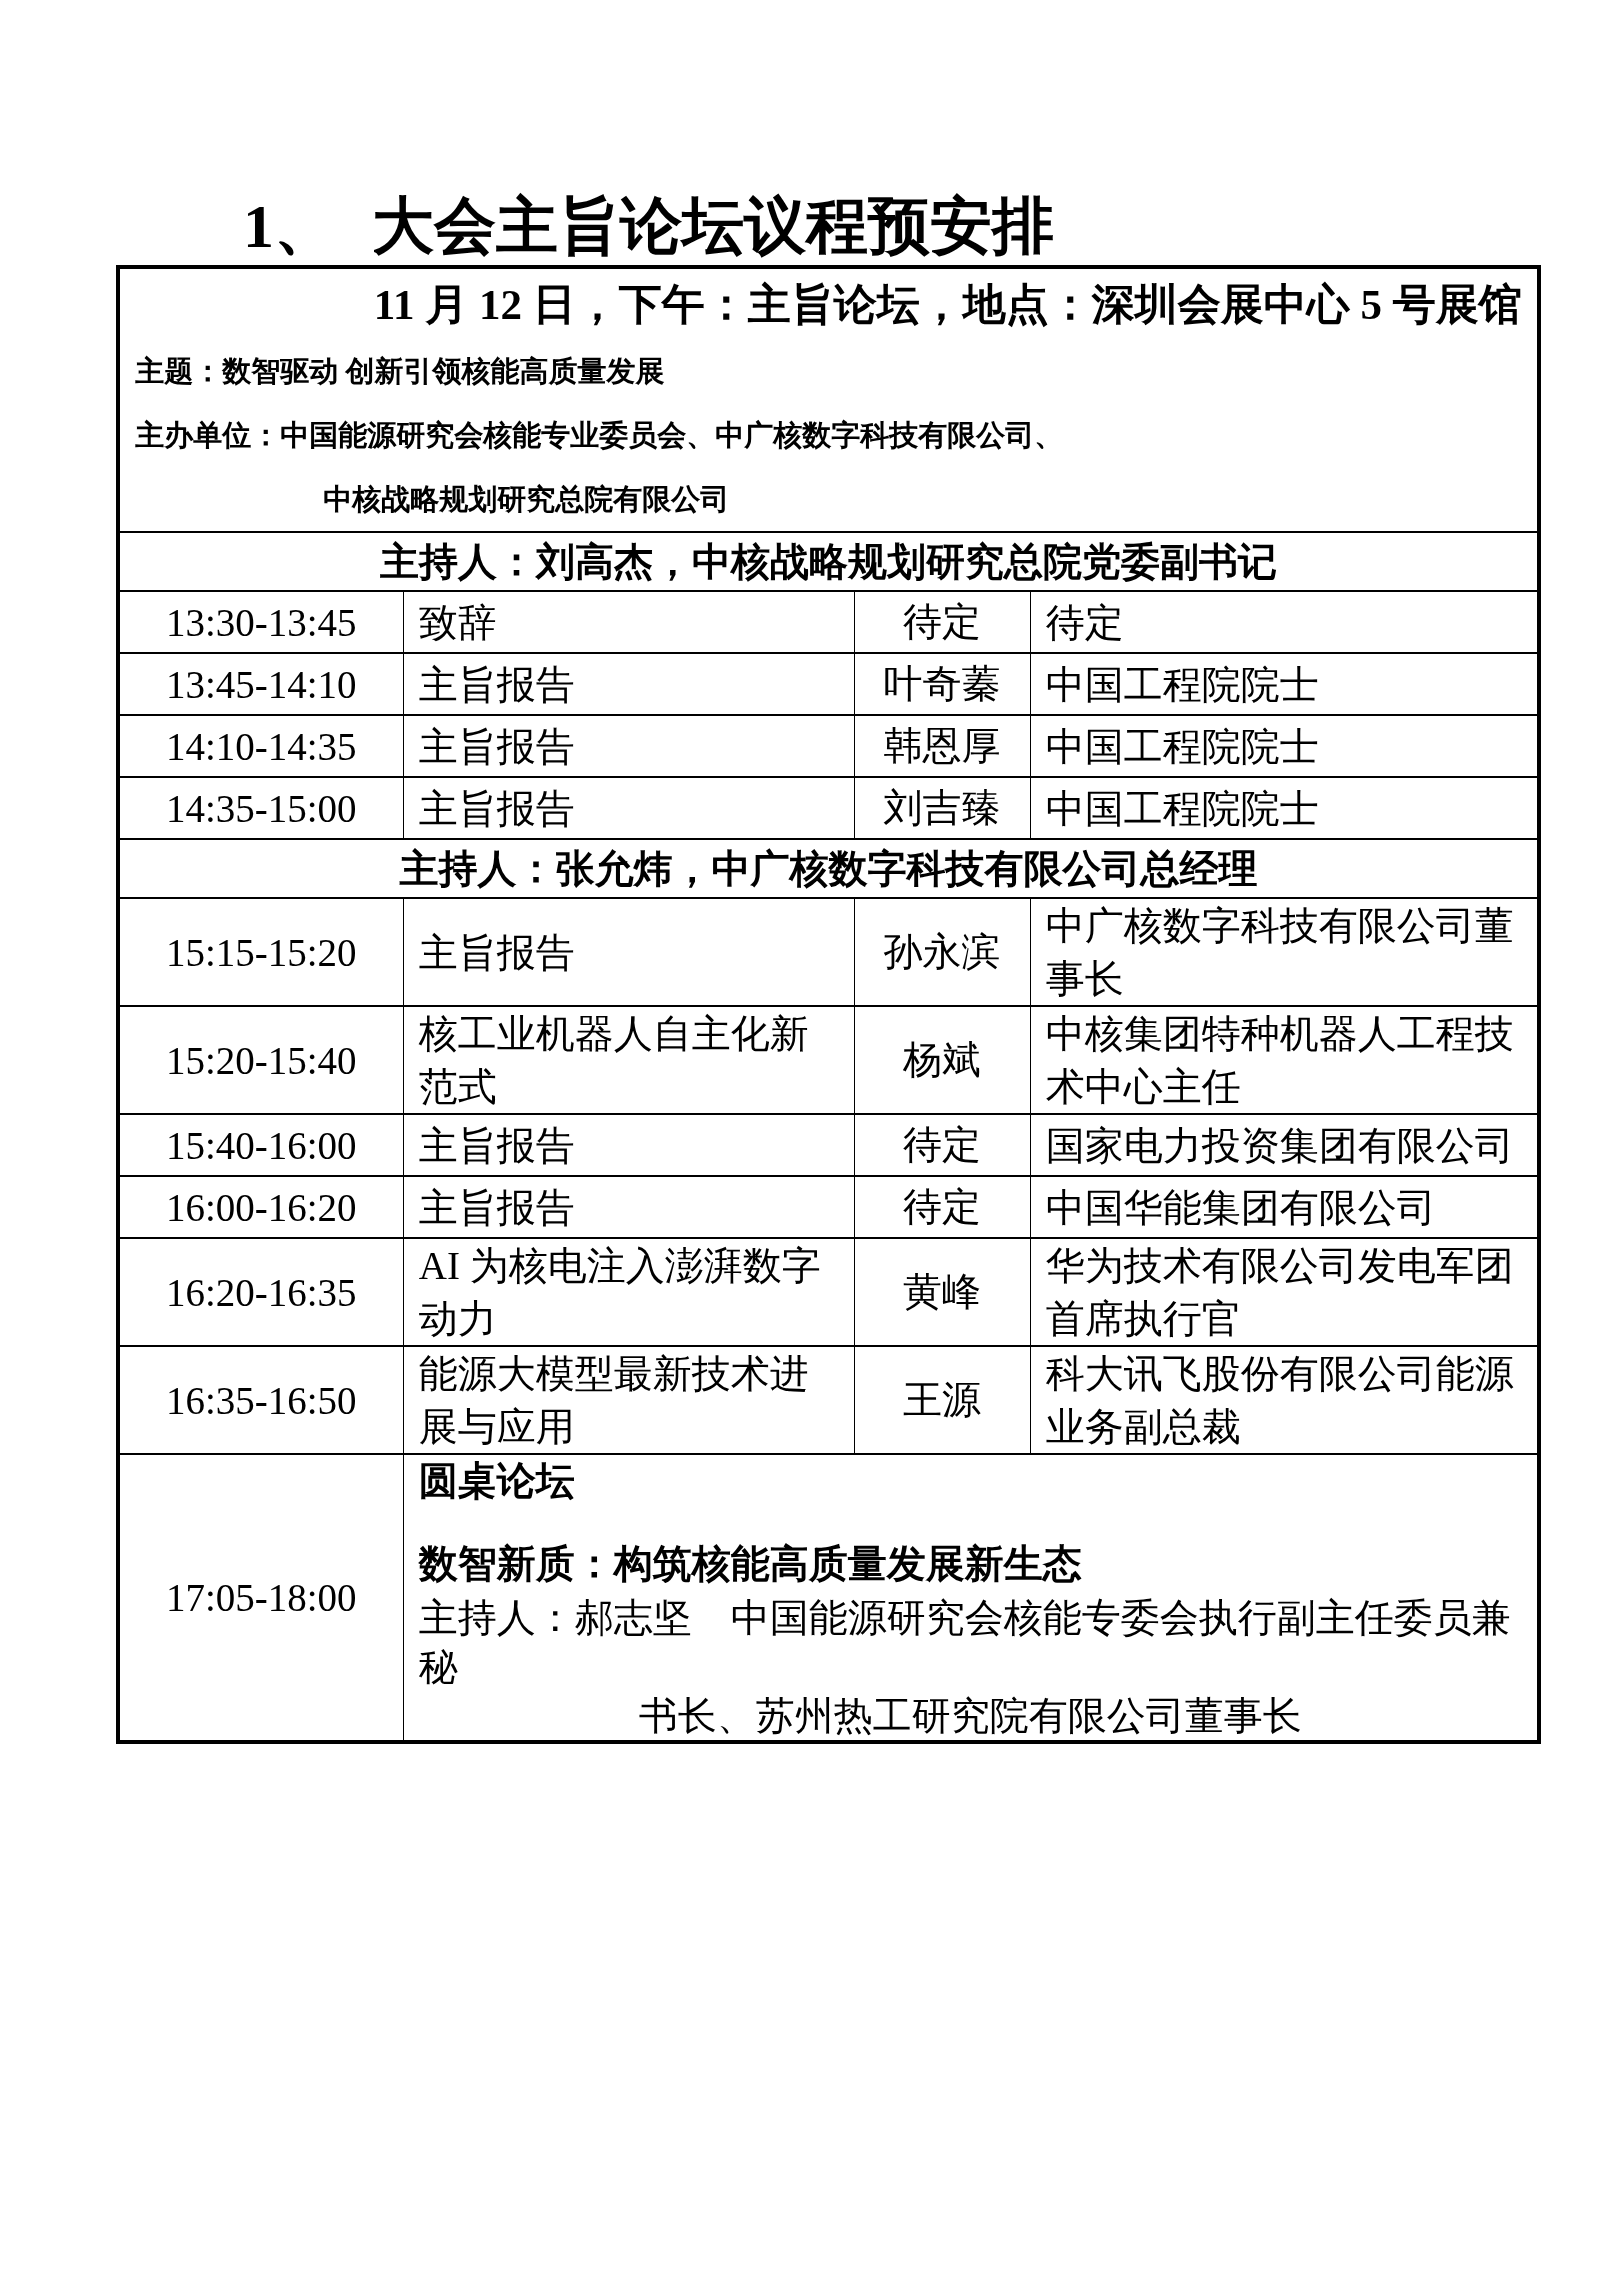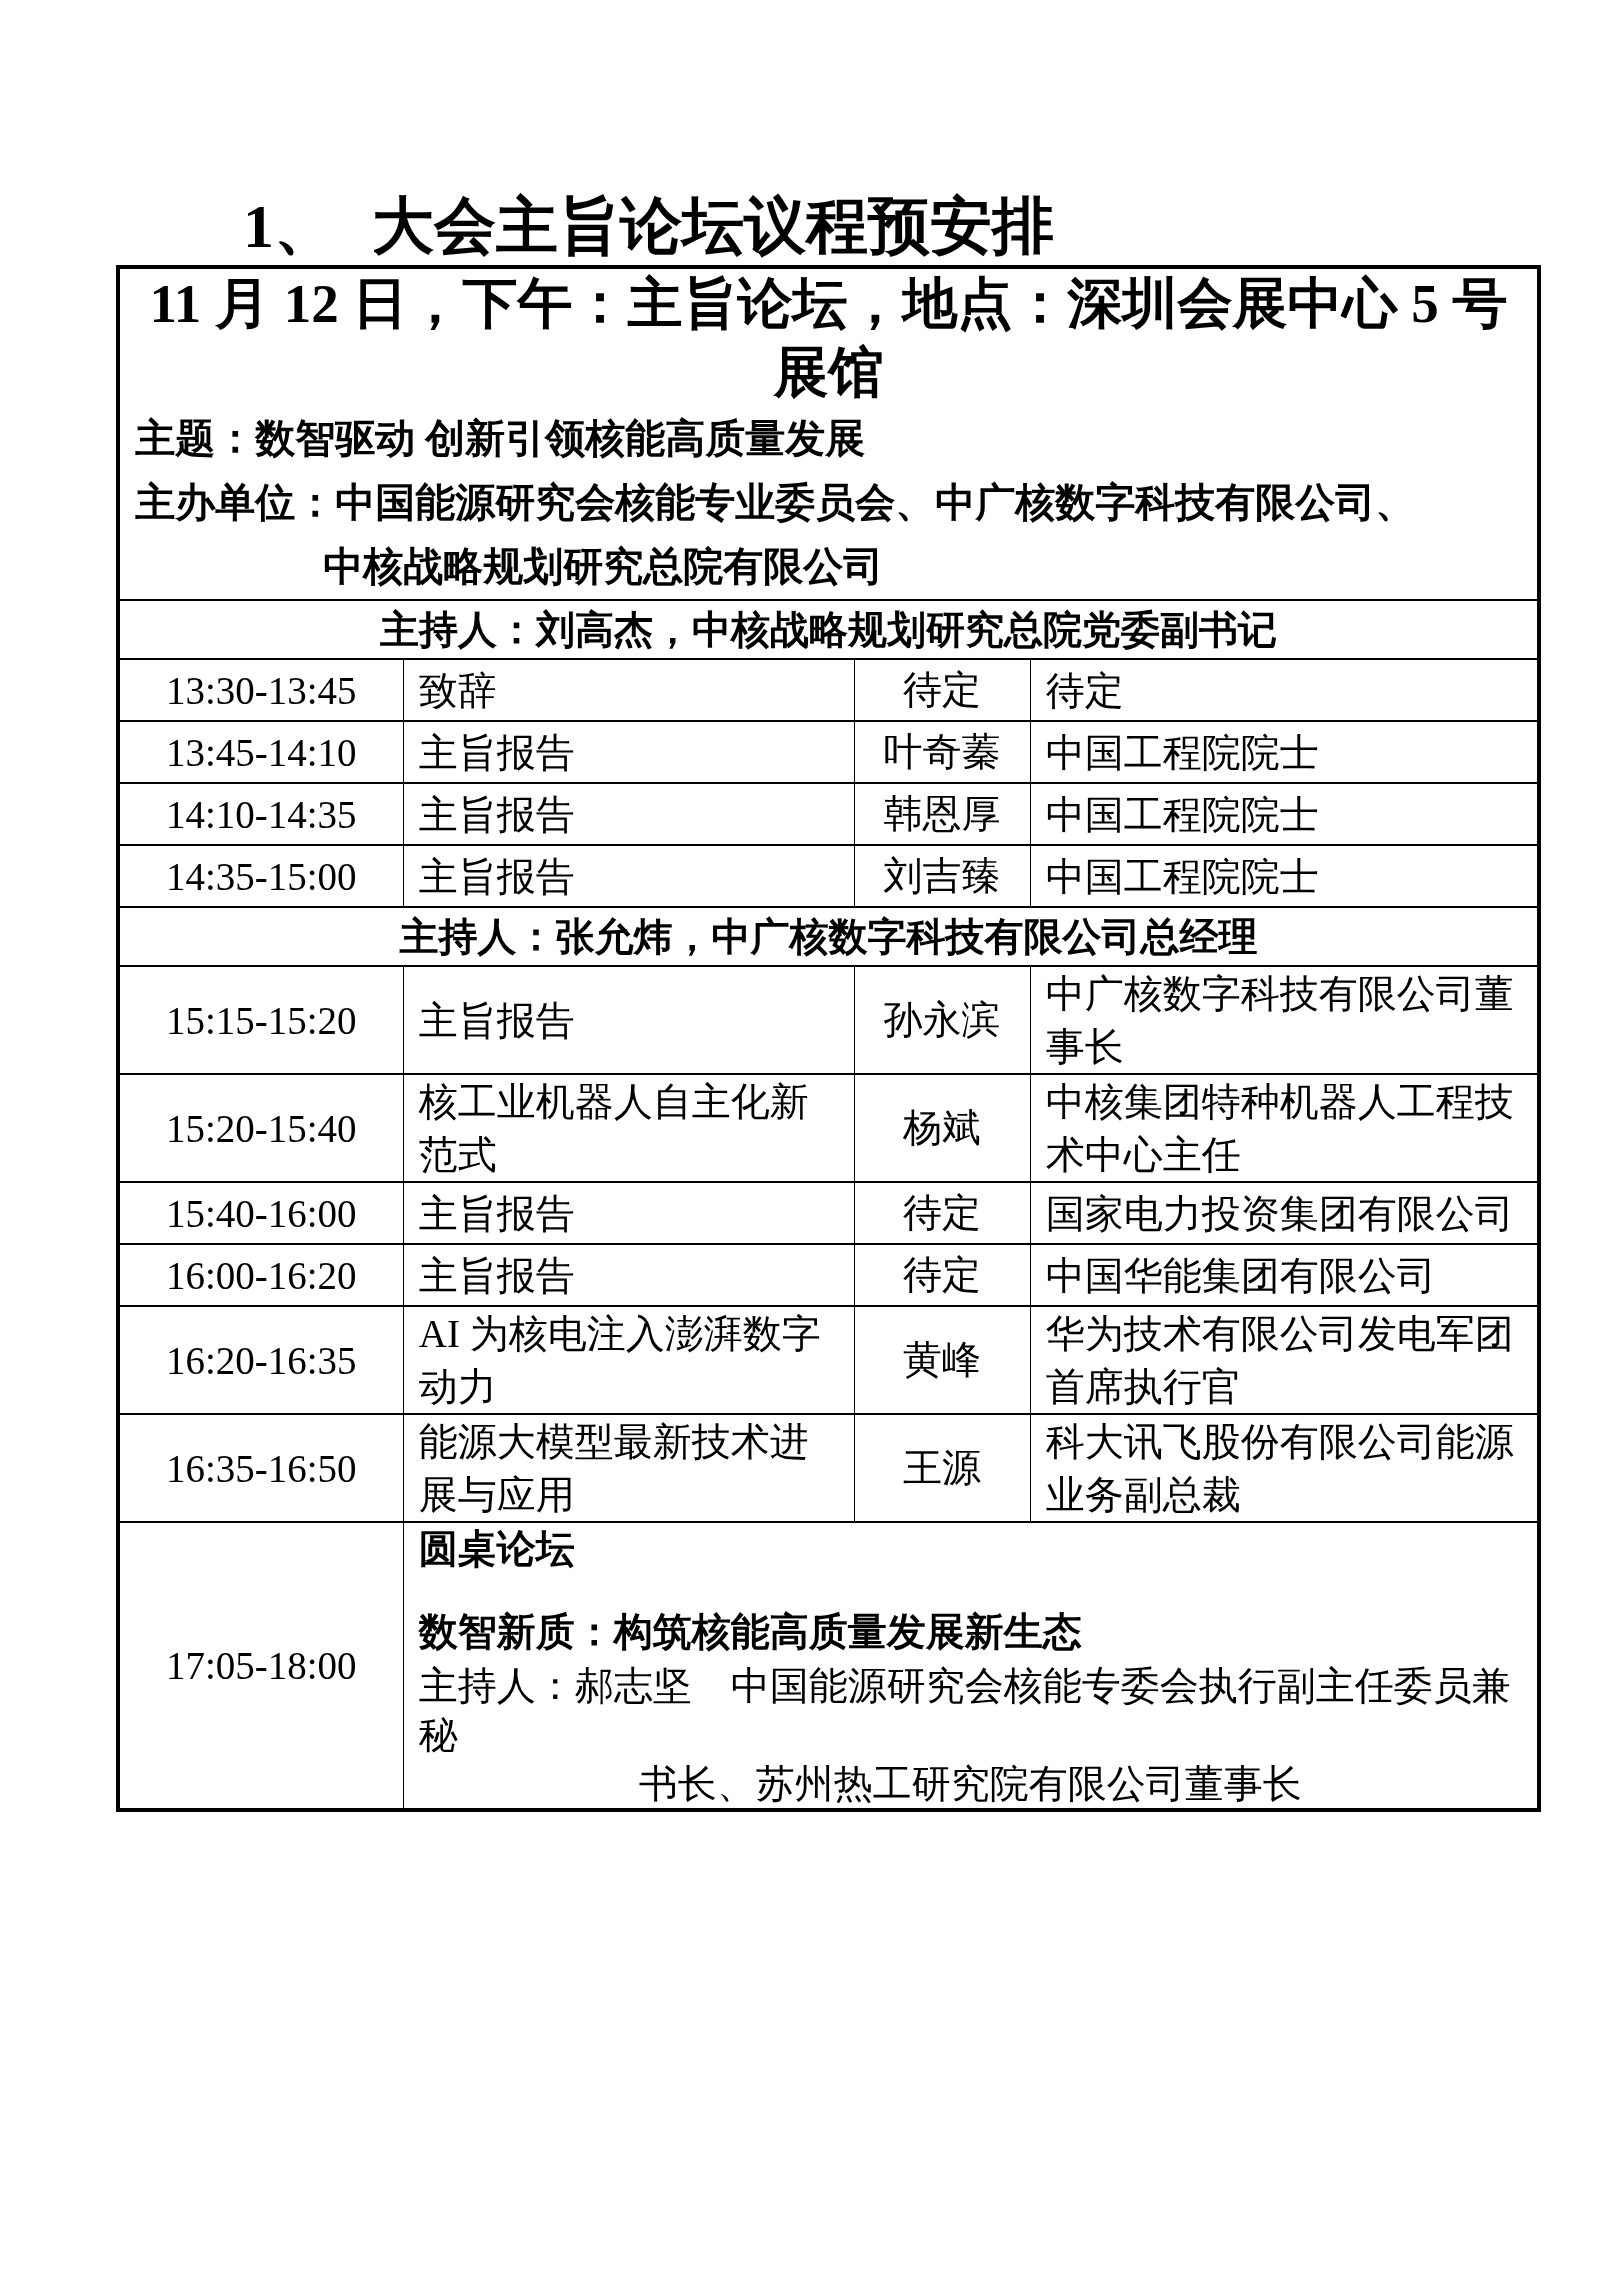--- a/index.html
+++ b/index.html
@@ -33,26 +33,26 @@
     border-bottom-width: 2.6px;
     vertical-align: middle;
     font-size: 39px;
     padding: 0 15.3px;
     overflow: hidden;
   }
 
   
   td.info-cell { padding: 5.1px 10.2px 3.1px 7.2px; height: 262px; }
   .session-line {
-    text-align: center;
-    font-size: 55px; font-weight: bold;
+    text-align: right;
+    font-size: 43px; font-weight: bold;
     line-height: 69px;
   }
   .theme-line, .org-line {
-    font-size: 40px; font-weight: bold;
+    font-size: 29px; font-weight: bold;
     line-height: 64px;
   }
   .org-line2 { margin-left: 188px; }
 
   
   td.mod-cell {
     text-align: center;
     font-size: 41px; font-weight: bold;
     height: 57px;
     white-space: nowrap;

